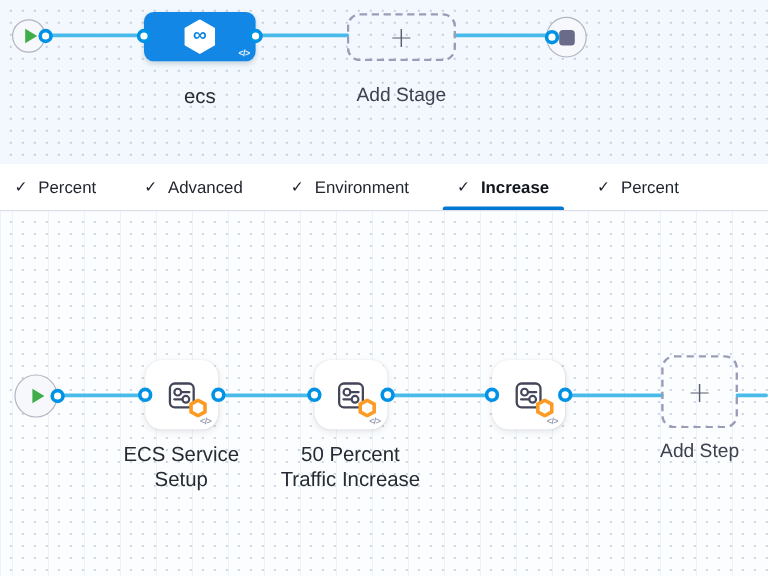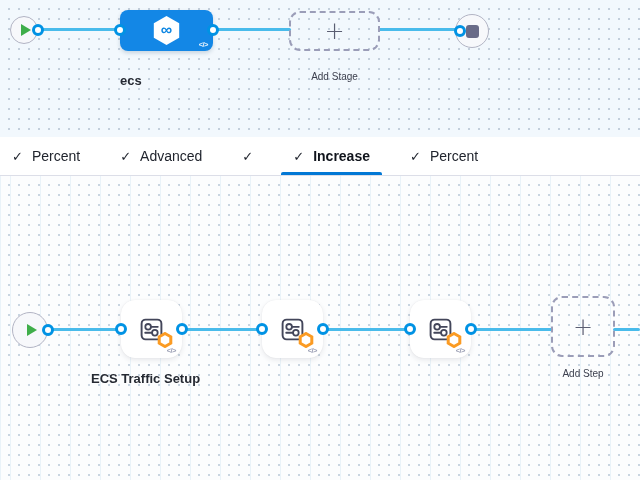--- a/index.html
+++ b/index.html
@@ -28,22 +28,22 @@
   .port { position:absolute; width:12px; height:12px; border-radius:50%;
           background:#fff; border:3px solid #0092e4; z-index:5; }
   .start-circle { position:absolute; border-radius:50%; background:#f7f8fb;
           border:1.5px solid #b2b4c4; display:flex; align-items:center; justify-content:center; z-index:2; }
   .tri { width:0; height:0; border-top:6px solid transparent; border-bottom:6px solid transparent;
          border-left:10px solid #3fae4a; margin-left:3px; }
   .end-square { width:13px; height:13px; border-radius:3px; background:#696b88; }
   .dashed-box { position:absolute; border:2px dashed #9b9db8; border-radius:11px;
           display:flex; align-items:center; justify-content:center; z-index:2; }
   .plus { color:#5b5e72; font-size:24px; font-weight:300; line-height:1; font-family:"DejaVu Sans",sans-serif; }
-  .node-label { position:absolute; font-size:13px; line-height:21px; color:#262a33;font-weight:bold; }
-  .ghost-label { position:absolute; text-align:center; font-size:10px; color:#3e414f; }
+  .node-label { position:absolute; text-align:center; font-size:17px; line-height:21px; color:#262a33; }
+  .ghost-label { position:absolute; text-align:center; font-size:16px; color:#3e414f; }
 
   
   #stage-node { position:absolute; left:120px; top:10px; width:93px; height:41px;
     background:#1387e6; border-radius:8px; display:flex; align-items:center; justify-content:center; z-index:3;
     box-shadow:0 2px 4px rgba(4,48,86,.18); }
   .hex { width:27px; height:29px; background:#fff;
     clip-path:polygon(50% 0,97% 25%,97% 75%,50% 100%,3% 75%,3% 25%);
     display:flex; align-items:center; justify-content:center; }
   .hex span { color:#0d86e2; font-size:16px; font-weight:700; margin-top:-2px; }
   .code-glyph-white { position:absolute; right:5px; bottom:2px; font-size:7.5px; font-weight:700;
@@ -106,20 +106,21 @@
   <div class="tab">
     <span class="check">✓</span>
     <span>Percent</span>
   </div>
   <div class="tab">
     <span class="check">✓</span>
     <span>Advanced</span>
   </div>
   <div class="tab">
     <span class="check">✓</span>
+    <span>Environment</span>
   </div>
   <div class="tab active">
     <span class="check">✓</span>
     <span>Increase</span>
   </div>
   <div class="tab">
     <span class="check">✓</span>
     <span>Percent</span>
   </div>
 </div>
@@ -146,39 +147,40 @@
         <circle cx="15" cy="14.9" r="2.5" fill="none" stroke="#43465a" stroke-width="1.6"></circle>
       </svg>
       <svg class="badge" width="16" height="16" viewBox="0 0 16 16">
         <polygon points="8,1.5 13.8,4.8 13.8,11.2 8,14.5 2.2,11.2 2.2,4.8" fill="#fff" stroke="#fb9b23" stroke-width="3"></polygon>
       </svg>
     </div>
     <span class="code-glyph-gray">&lt;/&gt;</span>
   </div>
   <div class="port" style="left:115px;top:147px"></div>
   <div class="port" style="left:176px;top:147px"></div>
-  <div class="node-label" style="left:91px;top:192px;width:120px">ECS Traffic Setup</div>
+  <div class="node-label" style="left:91px;top:192px;width:120px">ECS Service Setup</div>
 
   <div class="step-node" style="left:262px">
     <div class="step-icon-wrap">
       <svg width="27" height="27" viewBox="0 0 24 24">
         <rect x="3.2" y="3.2" width="17.6" height="17.6" rx="3.6" fill="none" stroke="#43465a" stroke-width="1.7"></rect>
         <circle cx="9" cy="9.6" r="2.5" fill="none" stroke="#43465a" stroke-width="1.6"></circle>
         <line x1="11.6" y1="9.6" x2="17.6" y2="9.6" stroke="#43465a" stroke-width="1.6" stroke-linecap="round"></line>
         <line x1="6.4" y1="14.9" x2="12.4" y2="14.9" stroke="#43465a" stroke-width="1.6" stroke-linecap="round"></line>
         <circle cx="15" cy="14.9" r="2.5" fill="none" stroke="#43465a" stroke-width="1.6"></circle>
       </svg>
       <svg class="badge" width="16" height="16" viewBox="0 0 16 16">
         <polygon points="8,1.5 13.8,4.8 13.8,11.2 8,14.5 2.2,11.2 2.2,4.8" fill="#fff" stroke="#fb9b23" stroke-width="3"></polygon>
       </svg>
     </div>
     <span class="code-glyph-gray">&lt;/&gt;</span>
   </div>
   <div class="port" style="left:256px;top:147px"></div>
   <div class="port" style="left:317px;top:147px"></div>
+  <div class="node-label" style="left:232px;top:192px;width:120px">50 Percent Traffic Increase</div>
 
   <div class="step-node" style="left:410px">
     <div class="step-icon-wrap">
       <svg width="27" height="27" viewBox="0 0 24 24">
         <rect x="3.2" y="3.2" width="17.6" height="17.6" rx="3.6" fill="none" stroke="#43465a" stroke-width="1.7"></rect>
         <circle cx="9" cy="9.6" r="2.5" fill="none" stroke="#43465a" stroke-width="1.6"></circle>
         <line x1="11.6" y1="9.6" x2="17.6" y2="9.6" stroke="#43465a" stroke-width="1.6" stroke-linecap="round"></line>
         <line x1="6.4" y1="14.9" x2="12.4" y2="14.9" stroke="#43465a" stroke-width="1.6" stroke-linecap="round"></line>
         <circle cx="15" cy="14.9" r="2.5" fill="none" stroke="#43465a" stroke-width="1.6"></circle>
       </svg>

